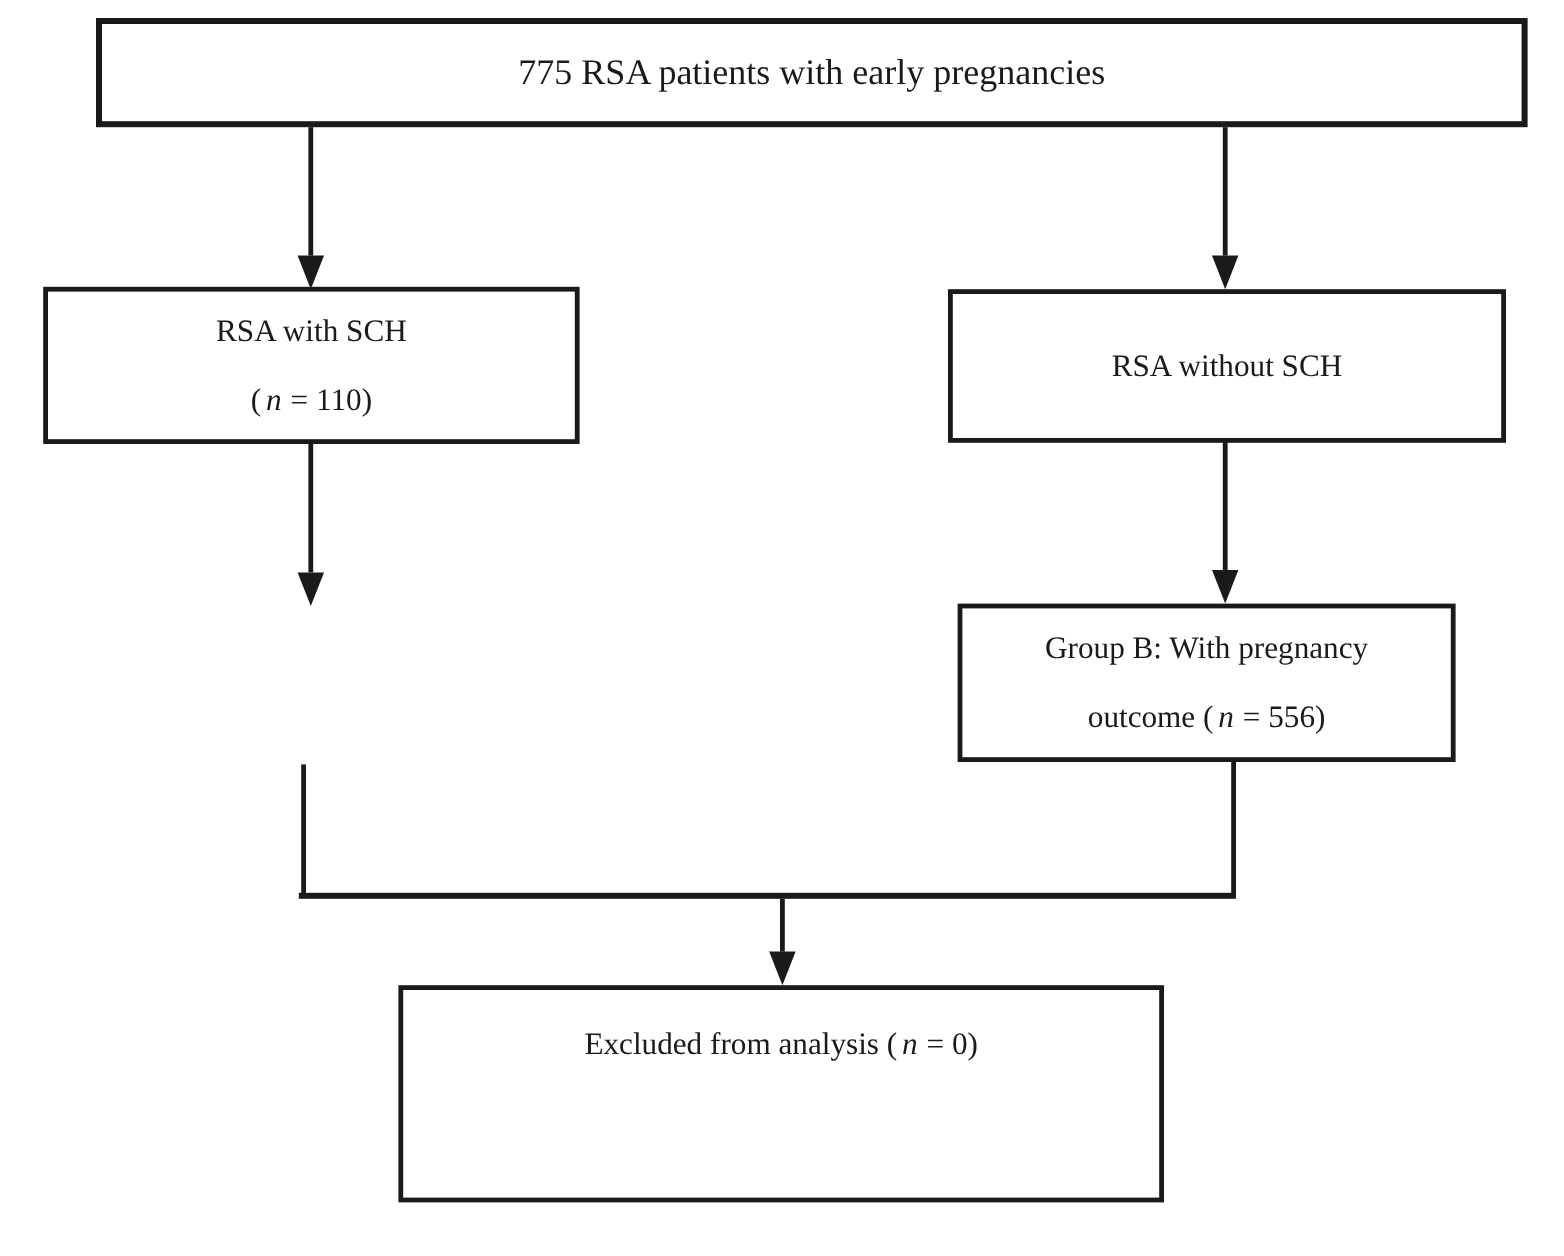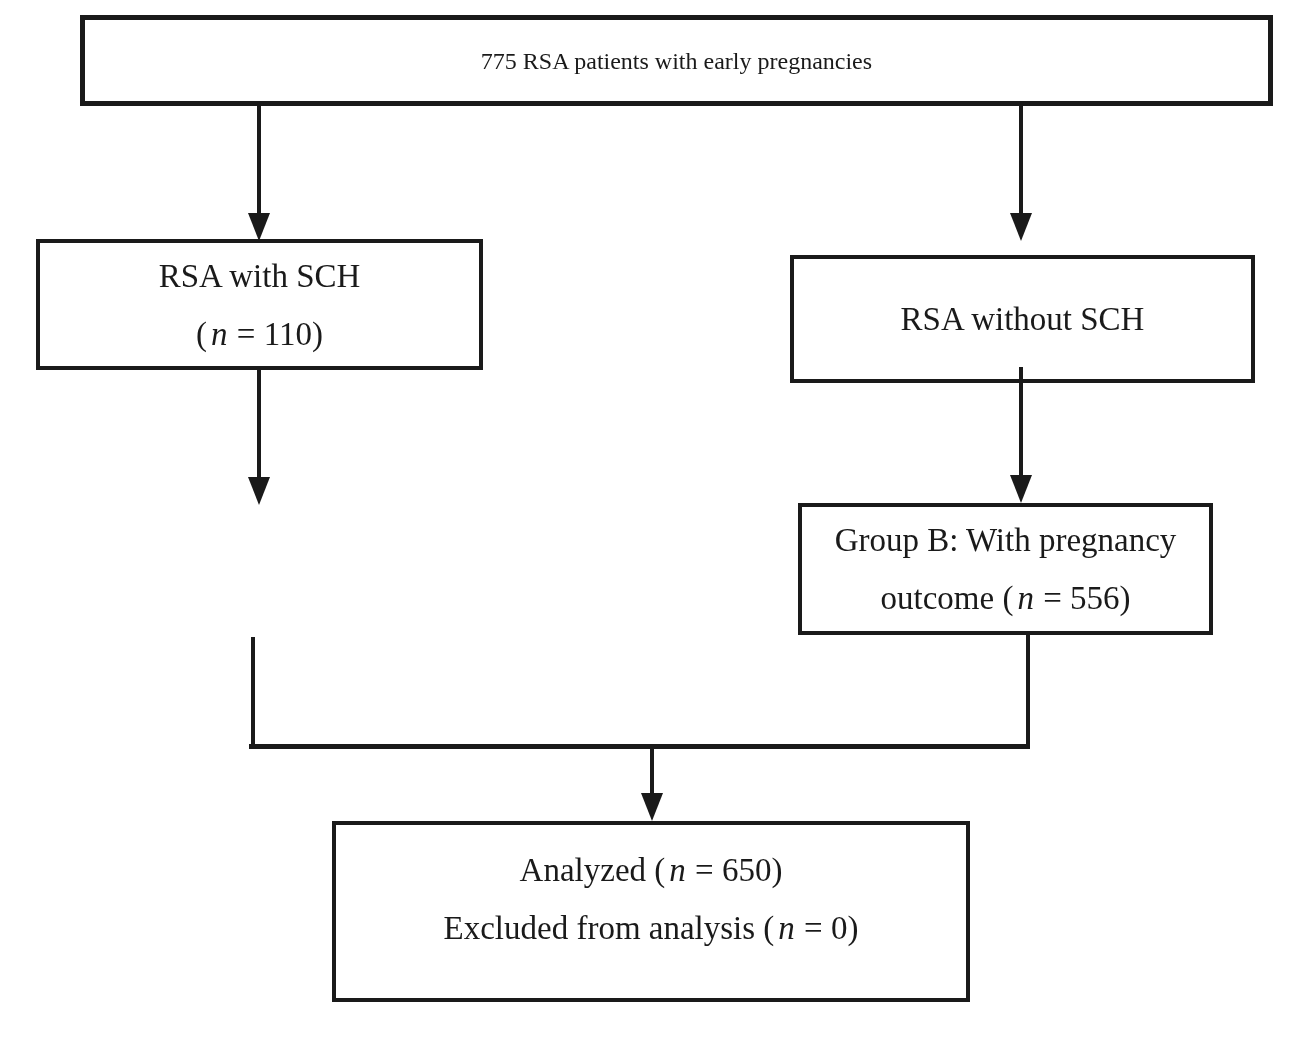--- a/index.html
+++ b/index.html
@@ -19,26 +19,26 @@
   .fbox {
     position: absolute;
     box-sizing: border-box;
     border: 4px solid #1a1a1a;
     background: #ffffff;
     display: flex;
     flex-direction: column;
     align-items: center;
     justify-content: center;
     text-align: center;
-    font-size: 33px;
+    font-size: 26px;
     line-height: 58px;
   }
   .fbox.top-node {
     border-width: 5px;
-    font-size: 24px;
+    font-size: 30px;
   }
   .fbox.bottom-node {
     justify-content: flex-start;
     padding-top: 16px;
   }
   .box-line { white-space: nowrap; }
   .var-n {
     font-style: italic;
     padding-left: 4px;
     padding-right: 1px;
@@ -81,21 +81,21 @@
     <div class="arrow-head" style="left:1010px; top:213px;"></div>
   </div>
 
   <div class="fbox" style="left:36px; top:239px; width:447px; height:131px;">
     <div class="box-line">RSA with SCH</div>
     <div class="box-line">
       <span>(</span><span class="var-n">n</span><span> = 110)</span>
     </div>
   </div>
 
-  <div class="fbox" style="left:790px; top:255px; width:465px; height:128px;">
+  <div class="fbox" style="left:790px; top:241px; width:465px; height:128px;">
     <div class="box-line">RSA without SCH</div>
   </div>
 
   <div>
     <div class="shaft" style="left:257px; top:370px; height:107px;"></div>
     <div class="arrow-head" style="left:248px; top:477px;"></div>
   </div>
 
   <div>
     <div class="shaft" style="left:1019px; top:367px; height:108px;"></div>
@@ -116,20 +116,17 @@
     <div class="hbar" style="left:249px; top:744px; width:781px;"></div>
   </div>
 
   <div>
     <div class="shaft" style="left:650px; top:749px; height:44px;"></div>
     <div class="arrow-head" style="left:641px; top:793px;"></div>
   </div>
 
   <div class="fbox bottom-node" style="left:332px; top:821px; width:638px; height:181px;">
     <div class="box-line">
-      <span>Analyzed (</span><span class="var-n">n</span><span> = 650)</span>
-    </div>
-    <div class="box-line">
       <span>Excluded from analysis (</span><span class="var-n">n</span><span> = 0)</span>
     </div>
   </div>
 
 </div>
 
 </body></html>

